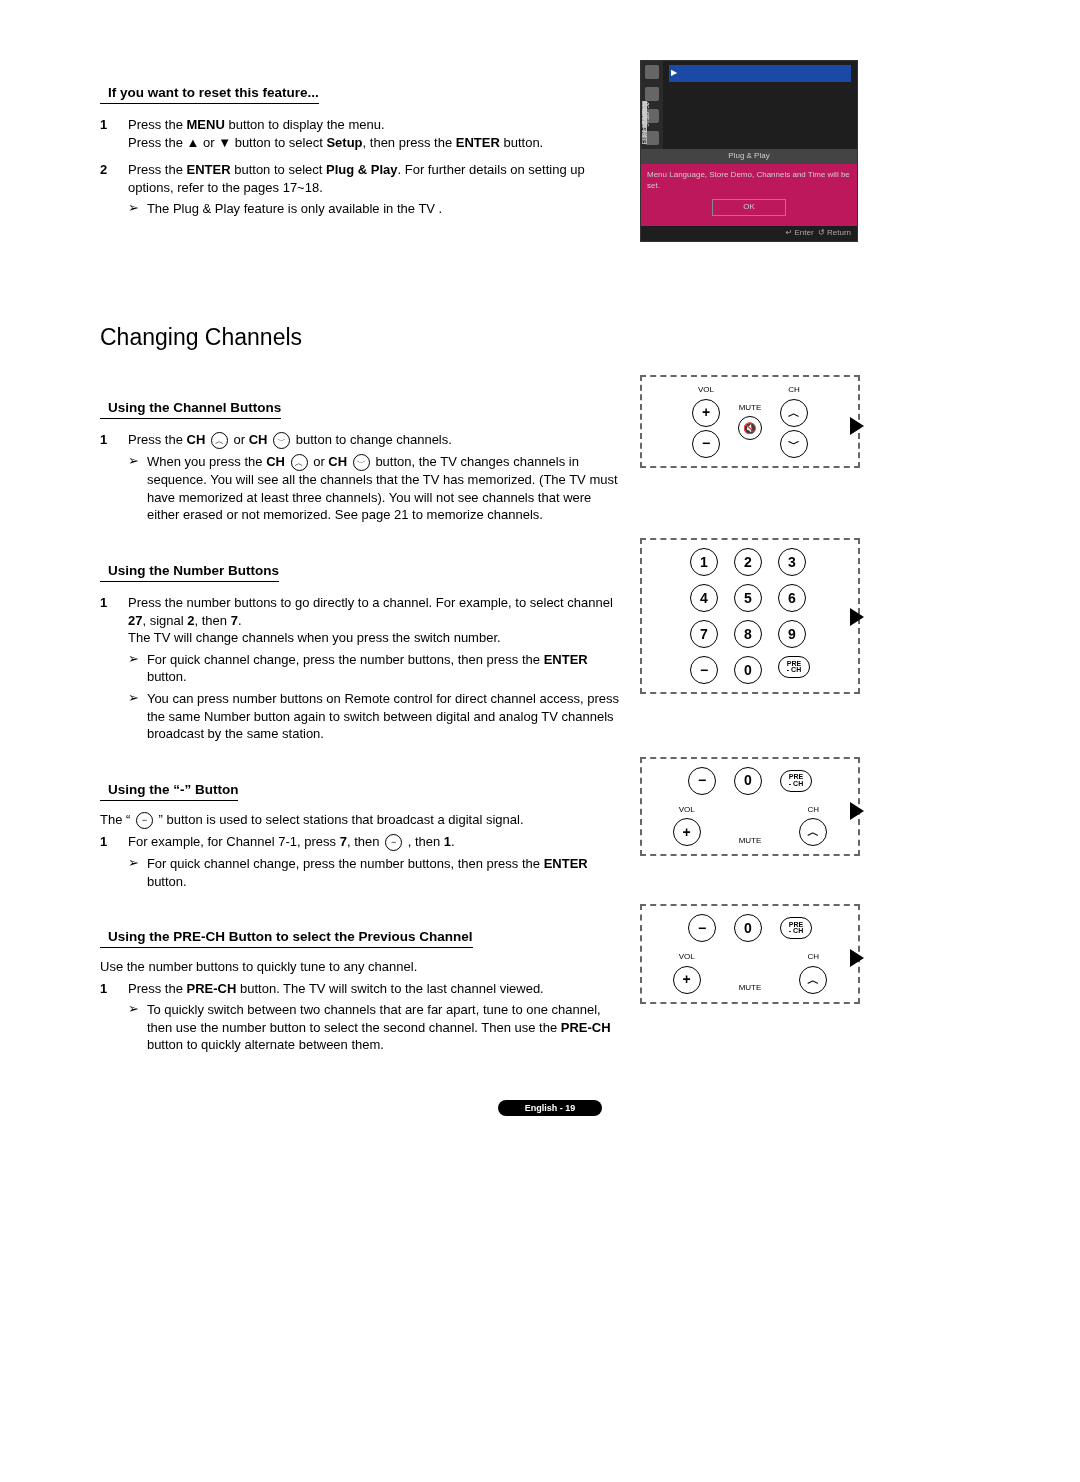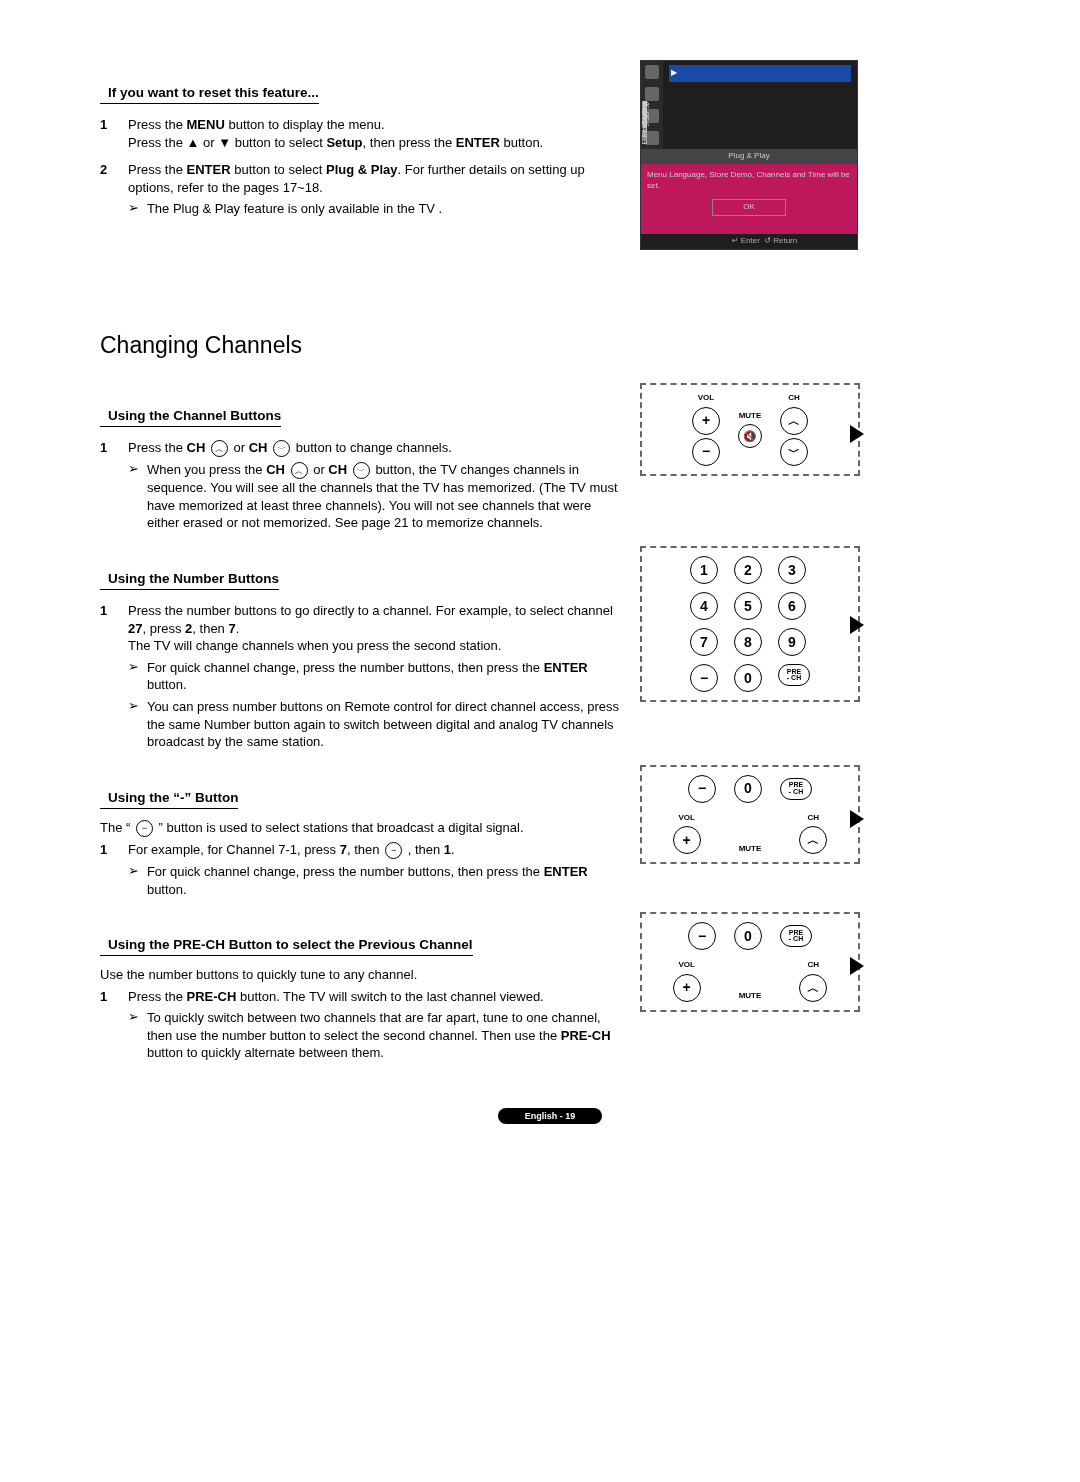--- a/index.html
+++ b/index.html
@@ -41,38 +41,38 @@
   .osd { background:#1e1e1e; color:#ccc; font-size:9px; width:216px; border:1px solid #333;}
   .osd-body { display:flex; }
   .osd-icons { width:22px; background:#2a2a2a; display:flex; flex-direction:column; align-items:center; padding:4px 0; gap:8px;}
   .osd-icons div { width:14px; height:14px; background:#666; border-radius:2px;}
   .osd-list { flex:1; padding:4px 6px 8px 6px;}
   .osd-row { display:flex; justify-content:space-between; padding:3px 2px; }
   .osd-row.sel { background:#1a4aa5; color:#fff; }
   .osd-row.sel::after { content:"▶"; font-size:8px; }
   .osd-bar { background:#444; text-align:center; padding:2px; font-size:8px;}
   .osd-dialog { background:#be185d; padding:6px; font-size:8px;}
-  .osd-ok { display:block; width:40px; margin:8px auto 12px auto; text-align:center; border:1px solid #888; padding:2px 16px;}
-  .osd-hints { text-align:center; padding:2px 6px; font-size:8px; color:#aaa;margin-left:31px;}
+  .osd-ok { display:block; width:40px; margin:8px auto 4px auto; text-align:center; border:1px solid #888; padding:2px 16px;}
+  .osd-hints { text-align:right; padding:2px 6px; font-size:8px; color:#aaa;margin-left:31px;}
   .side-label { position:relative; }
   .side-label span { position:absolute; left:-1px; top:40px; writing-mode:vertical-rl; transform:rotate(180deg); font-size:7px; color:#ccc;}
   
   .remote-box {
     border: 2px dashed #666;
     padding: 8px 12px;
     margin: 0 0 26px 0;
     display: flex;
     flex-direction: column;
     gap: 6px;
     align-items: center;
     position: relative;
   }
   .rb-row { display:flex; gap:18px; align-items:center; justify-content:center; }
   .rb-col { display:flex; flex-direction:column; align-items:center; gap:3px; }
-  .rb-label { font-size:8px; font-weight:bold;text-align:right; }
+  .rb-label { font-size:8px; font-weight:normal;text-align:right; }
   .rb-btn {
     width:26px; height:26px; border:1.5px solid #000; border-radius:50%;
     display:flex; align-items:center; justify-content:center;
     font-size:14px; font-weight:bold;
   }
   .rb-btn.small { width:22px; height:22px; font-size:11px; }
   .rb-btn.oval { width:30px; height:20px; border-radius:12px; font-size:7px; flex-direction:column; line-height:0.9;}
   .rb-grid { display:grid; grid-template-columns:repeat(3,auto); gap:8px 16px; }
   .arrow {
     position:absolute; right:-6px; top:45%;
@@ -216,22 +216,22 @@
   </div>
 </div>
 
 <div class="two-col">
   <div class="left-col">
     <div class="section-heading">Using the Number Buttons</div>
     <ol class="steps">
       <li>
         <span class="num">1</span>
         <span class="body">
-          <span>Press the number buttons to go directly to a channel. For example, to select channel </span><span class="bold">27</span><span>, press </span><span class="bold">2</span><span>, then </span><span class="bold">7</span><span>.</span><br>
-          <span>The TV will change channels when you press the second station.</span>
+          <span>Press the number buttons to go directly to a channel. For example, to select channel </span><span class="bold">27</span><span>, signal </span><span class="bold">2</span><span>, then </span><span class="bold">7</span><span>.</span><br>
+          <span>The TV will change channels when you press the switch number.</span>
           <div class="note-block">
             <div class="note-item">
                 <span><span>For quick channel change, press the number buttons, then press the </span><span class="bold">ENTER</span><span> button.</span></span>
               </div>
             <div class="note-item">
                 <span>You can press number buttons on Remote control for direct channel access, press the same Number button again to switch between digital and analog TV channels broadcast by the same station.</span>
               </div>
           </div>
         </span>
       </li>

